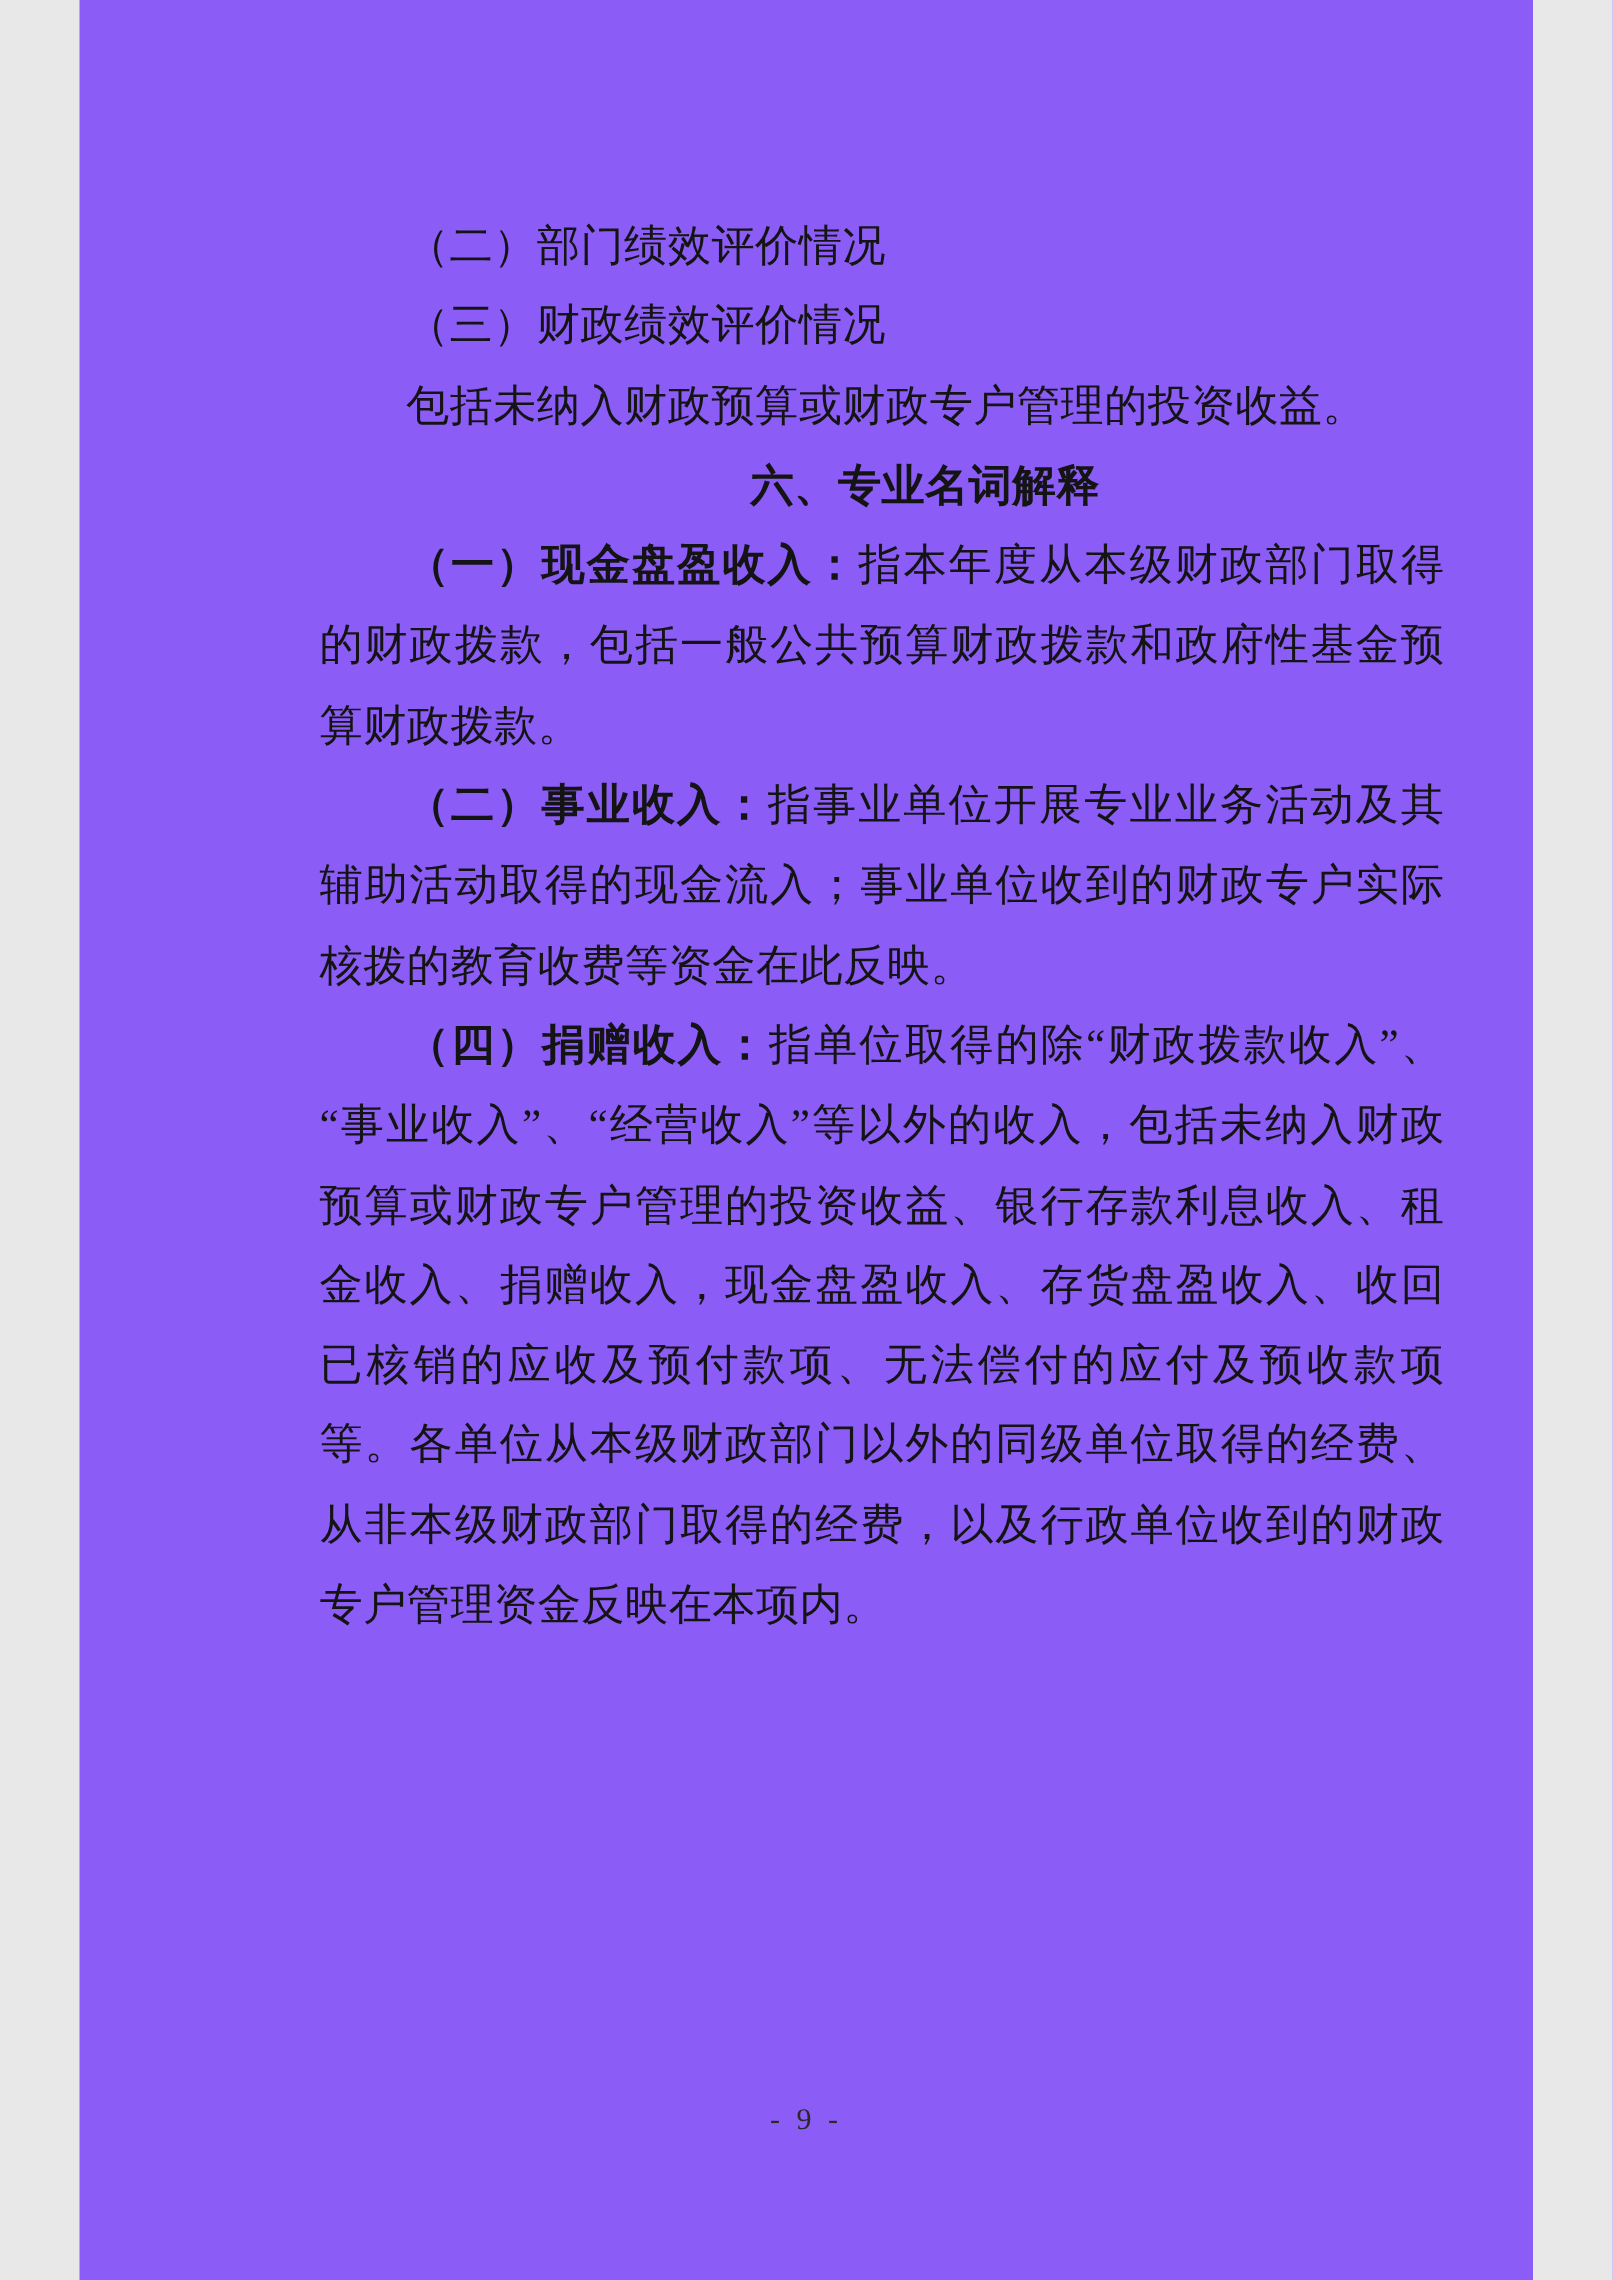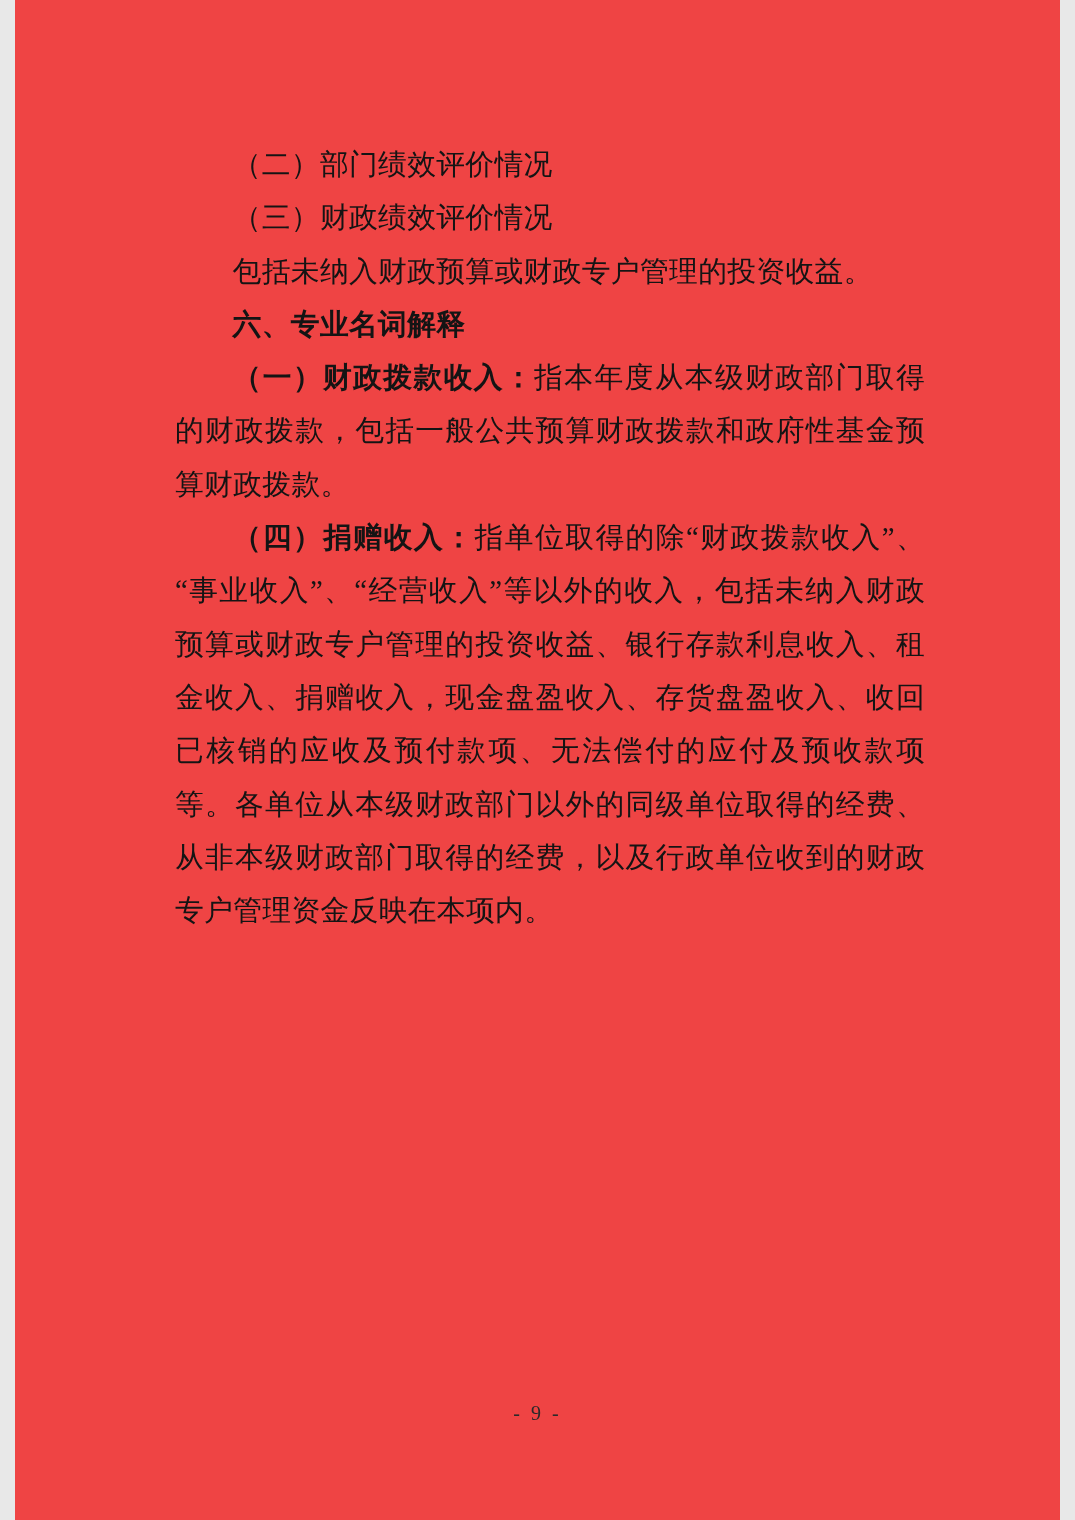--- a/index.html
+++ b/index.html
@@ -2,24 +2,24 @@
 <html lang="zh"><head>
 <meta charset="utf-8">
 <style>
   html, body {
     margin: 0;
     padding: 0;
     background: #e8e8e8;
   }
   .page {
     position: relative;
-    width: 1045px;
+    width: 969px;
     height: 1520px;
     margin: 0 auto;
-    background: #ef4444;
+    background: #8b5cf6;
     overflow: hidden;
     color: #141414;
     font-family: "Liberation Serif", serif;
   }
   .content {
     position: absolute;
     left: 160px;
     top: 138px;
     width: 750px;
     font-size: 28.8px;
@@ -27,21 +27,21 @@
     text-align: justify;
     letter-spacing: 0.3px;
   }
   .para {
     margin: 0;
     text-indent: 2em;
   }
   .para.heading {
     font-family: "Liberation Sans", sans-serif;
     font-weight: bold;
-    text-align: left;
+    text-align: center;
   }
   .run { font-weight: normal; }
   .run-bold { font-weight: bold; }
   .footer {
     position: absolute;
     left: 0;
     right: 0;
     top: 1398px;
     text-align: center;
     font-size: 20px;
@@ -52,19 +52,20 @@
 </style>
 </head>
 <body>
 
 <main class="page">
   <section class="content" id="content">
       <p class="para body"><span class="run">（二）部门绩效评价情况</span></p>
       <p class="para body"><span class="run">（三）财政绩效评价情况</span></p>
       <p class="para body"><span class="run">包括未纳入财政预算或财政专户管理的投资收益。</span></p>
       <p class="para heading"><span class="run run-bold">六、专业名词解释</span></p>
-      <p class="para body"><span class="run run-bold">（一）财政拨款收入：</span><span class="run">指本年度从本级财政部门取得的财政拨款，包括一般公共预算财政拨款和政府性基金预算财政拨款。</span></p>
+      <p class="para body"><span class="run run-bold">（一）现金盘盈收入：</span><span class="run">指本年度从本级财政部门取得的财政拨款，包括一般公共预算财政拨款和政府性基金预算财政拨款。</span></p>
+      <p class="para body"><span class="run run-bold">（二）事业收入：</span><span class="run">指事业单位开展专业业务活动及其辅助活动取得的现金流入；事业单位收到的财政专户实际核拨的教育收费等资金在此反映。</span></p>
       <p class="para body"><span class="run run-bold">（四）捐赠收入：</span><span class="run">指单位取得的除“财政拨款收入”、“事业收入”、“经营收入”等以外的收入，包括未纳入财政预算或财政专户管理的投资收益、银行存款利息收入、租金收入、捐赠收入，现金盘盈收入、存货盘盈收入、收回已核销的应收及预付款项、无法偿付的应付及预收款项等。各单位从本级财政部门以外的同级单位取得的经费、从非本级财政部门取得的经费，以及行政单位收到的财政专户管理资金反映在本项内。</span></p>
     </section>
   <footer class="footer">
     <span>- 9 -</span>
   </footer>
 </main>
 
 </body></html>

